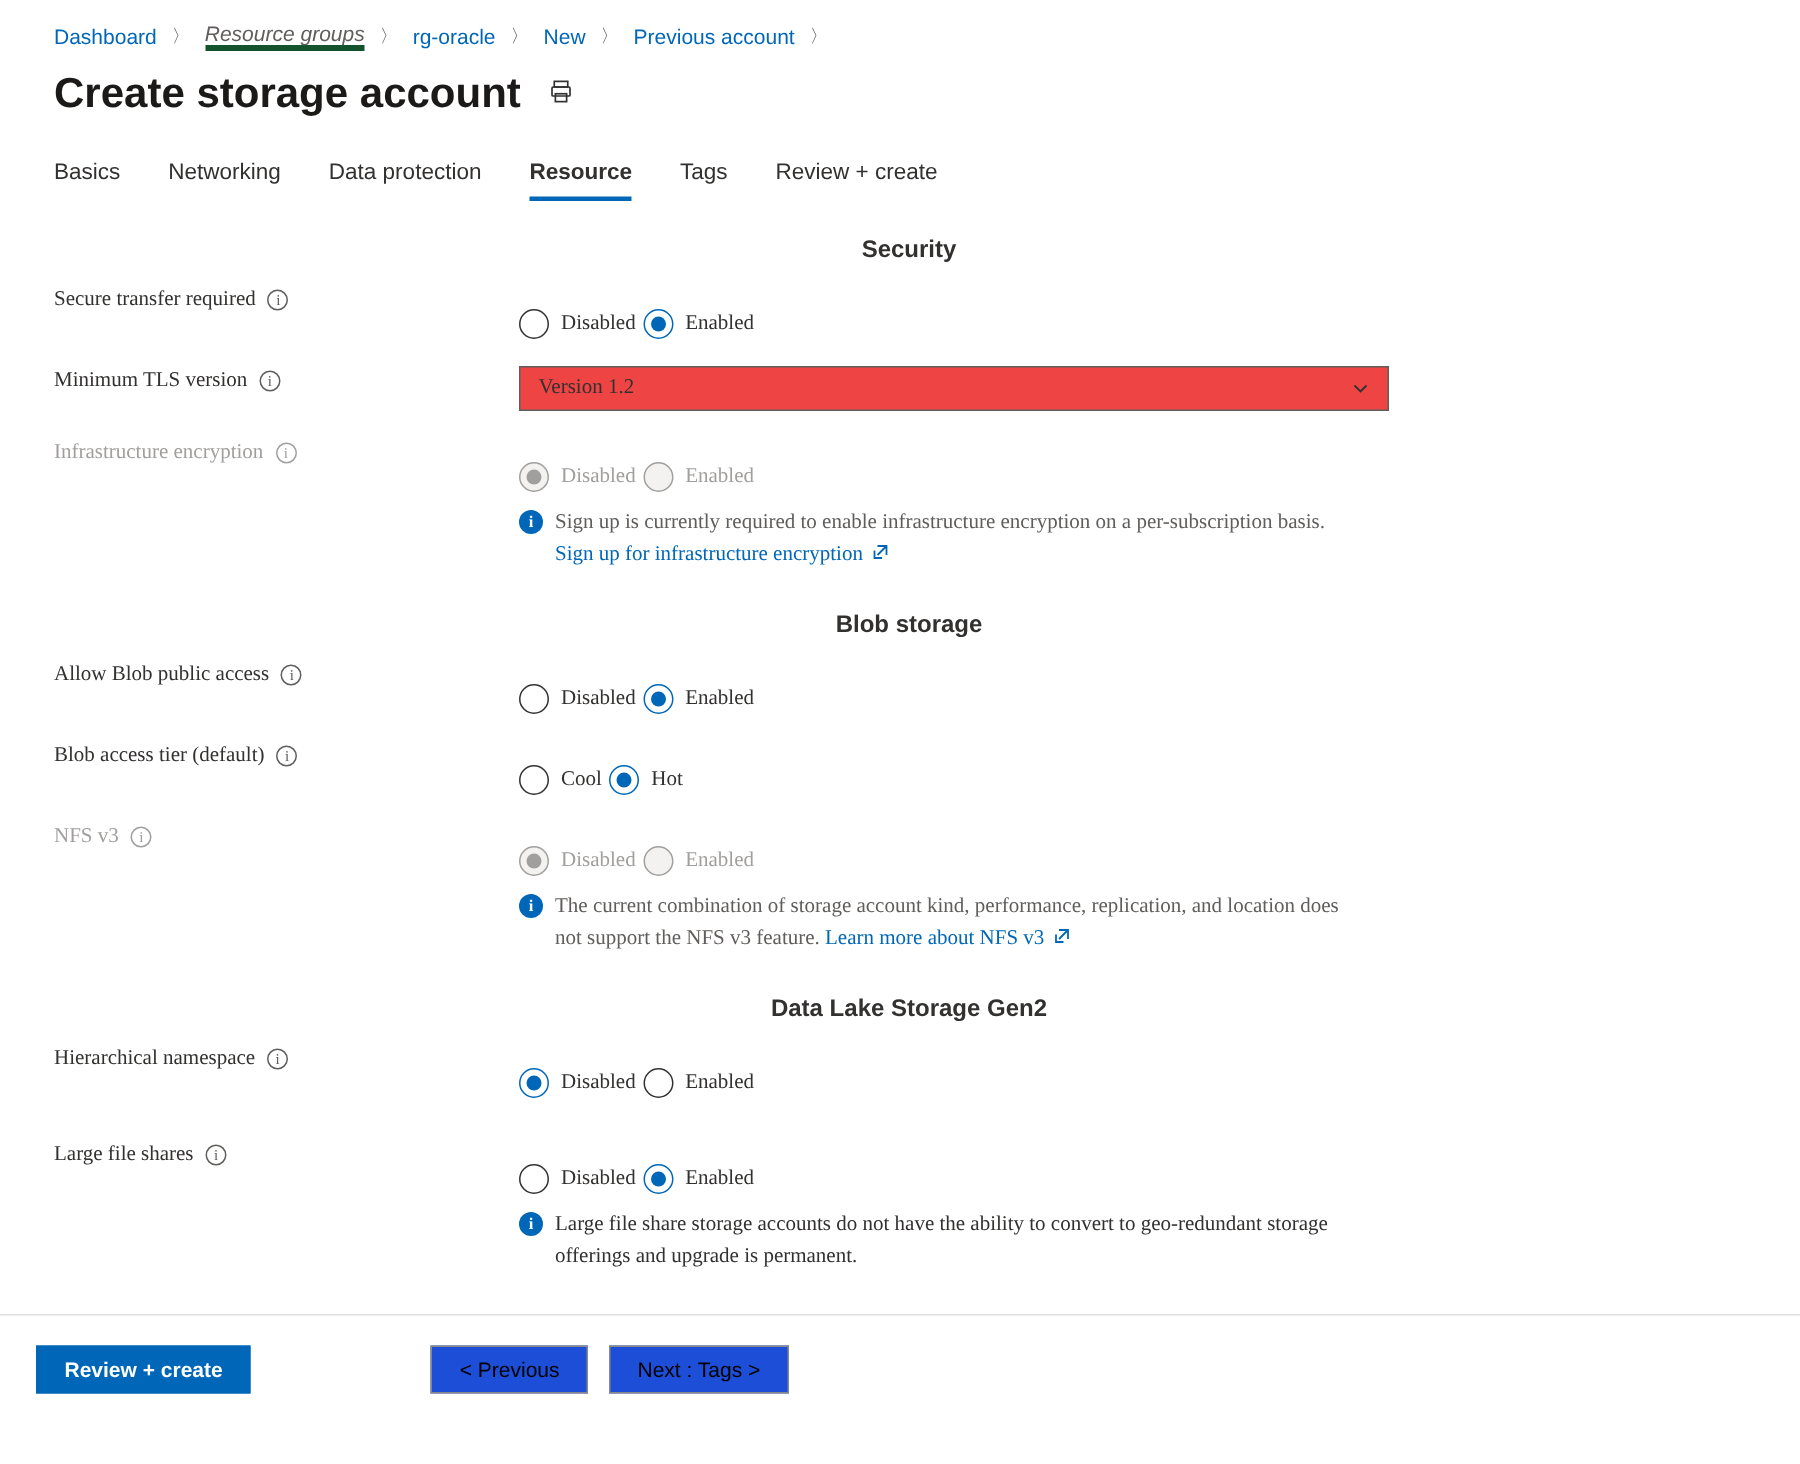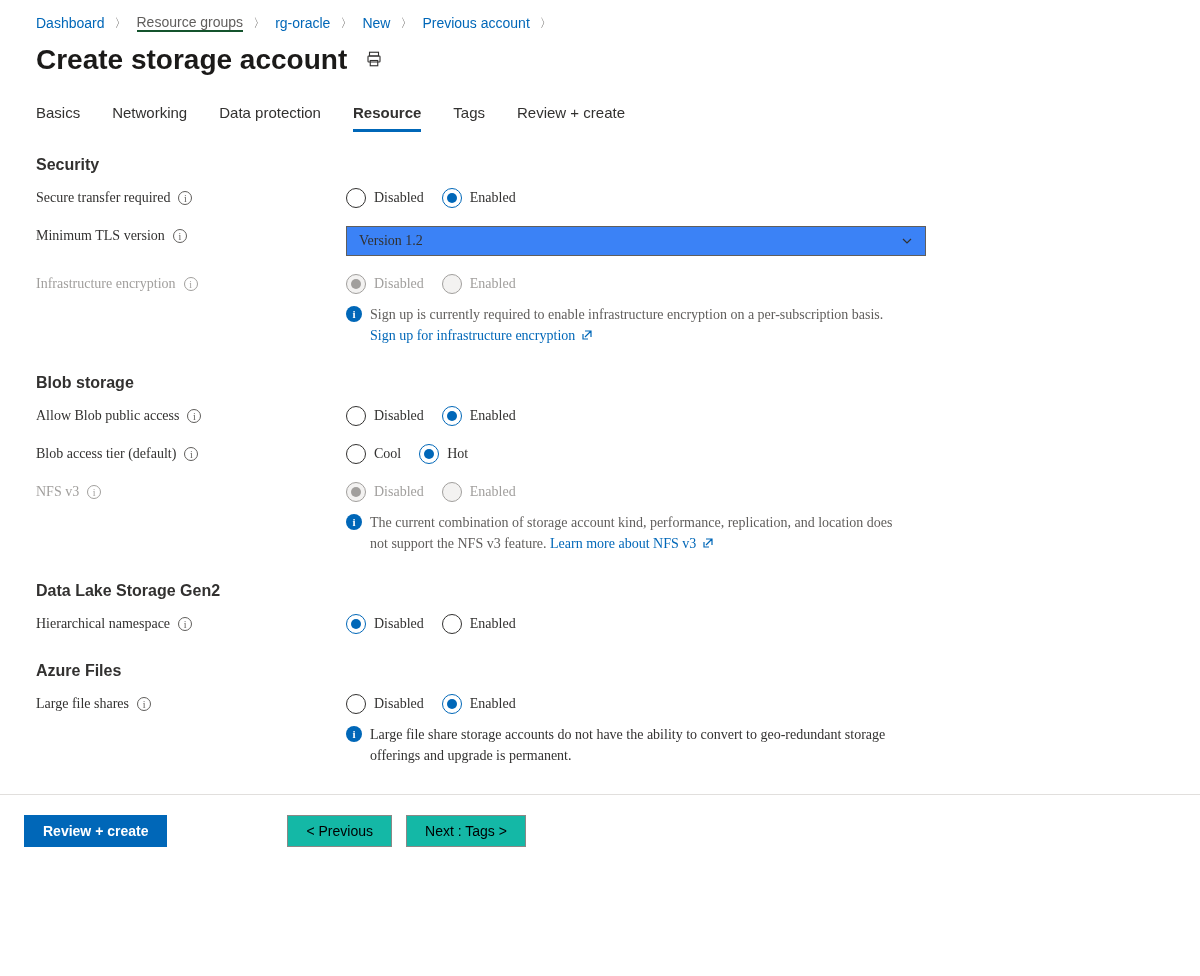--- a/index.html
+++ b/index.html
@@ -3,62 +3,62 @@
 <meta charset="utf-8">
 <style>
 * { box-sizing: border-box; margin: 0; padding: 0; }
 body { font-family: "Segoe UI", -apple-system, BlinkMacSystemFont, sans-serif; font-size: 14px; color: #323130; background: #fff; }
 a { color: #0067b8; text-decoration: none; cursor: pointer; }
 
 .page { padding: 14px 24px 0 36px; max-width: 1200px; }
 
 .breadcrumb { display: flex; align-items: center; gap: 10px; flex-wrap: wrap; font-size: 14px; margin-bottom: 12px; }
 .breadcrumb .sep { color: #605e5c; font-size: 12px; }
-.breadcrumb .current { color: #605e5c; border-bottom: 2px solid #14532d; }
+.breadcrumb .current { color: #605e5c; border-bottom: 4px solid #14532d; font-style: italic; }
 
 .title-row { display: flex; align-items: center; gap: 18px; margin-bottom: 24px; }
 h1 { font-size: 28px; font-weight: 600; color: #1b1a19; }
 .print-icon { width: 18px; height: 18px; color: #323130; }
 
 .tabs { display: flex; gap: 32px; border-bottom: none; margin-bottom: 24px; }
 .tab { padding: 4px 0 8px 0; color: #323130; font-size: 15px; cursor: pointer; border-bottom: 3px solid transparent; }
 .tab.active { font-weight: 600; border-bottom-color: #0067b8; }
 
 .section { margin-bottom: 28px; }
-.section-title { font-size: 16px; font-weight: 600; margin-bottom: 14px; color: #323130; }
+.section-title { font-size: 16px; font-weight: 600; margin-bottom: 14px; color: #323130; text-align: center; }
 
 .field-row { display: flex; align-items: flex-start; margin-bottom: 18px; font-family: Liberation Serif, serif; }
 .field-label { width: 310px; flex: 0 0 310px; display: flex; align-items: center; gap: 8px; color: #323130; padding-top: 2px; }
 .field-label.disabled { color: #a19f9d; }
 .field-control { flex: 1; max-width: 580px; }
 
 .info-icon { width: 14px; height: 14px; border: 1px solid #605e5c; border-radius: 50%; display: inline-flex; align-items: center; justify-content: center; font-size: 10px; color: #605e5c; cursor: default; }
 .info-icon.light { border-color: #a19f9d; color: #a19f9d; }
 
-.radio-group { display: flex; align-items: flex-start; gap: 18px; }
+.radio-group { display: flex; align-items: flex-start; gap: 5px; margin-top: 16px; }
 .radio { display: inline-flex; align-items: center; gap: 8px; cursor: pointer; }
 .radio-circle { width: 20px; height: 20px; border: 1px solid #323130; border-radius: 50%; display: inline-flex; align-items: center; justify-content: center; background: #fff; }
 .radio-circle.selected { border-color: #0067b8; }
 .radio-circle.selected::after { content: ""; width: 10px; height: 10px; background: #0067b8; border-radius: 50%; }
 .radio-circle.disabled { border-color: #a19f9d; background: #f3f2f1; }
 .radio-circle.disabled.selected::after { background: #a19f9d; }
 .radio-label { font-size: 14px; }
 .radio-label.disabled { color: #a19f9d; }
 
-.select-box { position: relative; width: 100%; border: 1px solid #605e5c; background: #3b82f6; padding: 6px 12px; cursor: pointer; display: flex; align-items: center; justify-content: space-between; font-size: 14px; }
+.select-box { position: relative; width: 100%; border: 1px solid #605e5c; background: #ef4444; padding: 6px 12px; cursor: pointer; display: flex; align-items: center; justify-content: space-between; font-size: 14px; }
 .chevron { width: 12px; height: 12px; }
 
 .info-msg { display: flex; gap: 8px; align-items: flex-start; margin-top: 10px; margin-left: 0; max-width: 560px; }
 .info-msg .msg-icon { flex: 0 0 16px; width: 16px; height: 16px; background: #0067b8; color: #fff; border-radius: 50%; display: flex; align-items: center; justify-content: center; font-size: 11px; font-weight: bold; margin-top: 2px; }
 .info-msg .msg-text { color: #605e5c; line-height: 1.5; }
 .info-msg .msg-text.dark { color: #323130; }
 .ext-icon { width: 12px; height: 12px; display: inline-block; vertical-align: -1px; margin-left: 2px; }
 
 .footer { border-top: 1px solid #e1dfdd; margin-top: 20px; padding: 20px 24px 24px 24px; display: flex; align-items: center; gap: 120px; }
-.btn { padding: 7px 18px; font-size: 14px; border: 1px solid #8a8886; background: #14b8a6; cursor: pointer; }
+.btn { padding: 7px 18px; font-size: 14px; border: 1px solid #8a8886; background: #1d4ed8; cursor: pointer; }
 .btn.primary { background: #0067b8; border-color: #0067b8; color: #fff; font-weight: 600; }
 .btn-group { display: flex; gap: 14px; }
 </style>
 </head>
 <body>
 
 <div class="page">
 
   <nav class="breadcrumb">
     <a>Dashboard</a>
@@ -231,21 +231,20 @@
           </label>
         <label class="radio">
             <span class="radio-circle"></span>
             <span class="radio-label">Enabled</span>
           </label>
       </div>
     </div>
   </div>
 
   <div class="section">
-    <div class="section-title">Azure Files</div>
     <div class="field-row">
       <div class="field-label">
         <span>Large file shares</span>
         <span class="info-icon">i</span>
       </div>
       <div class="field-control">
         <div class="radio-group">
           <label class="radio">
               <span class="radio-circle"></span>
               <span class="radio-label">Disabled</span>

